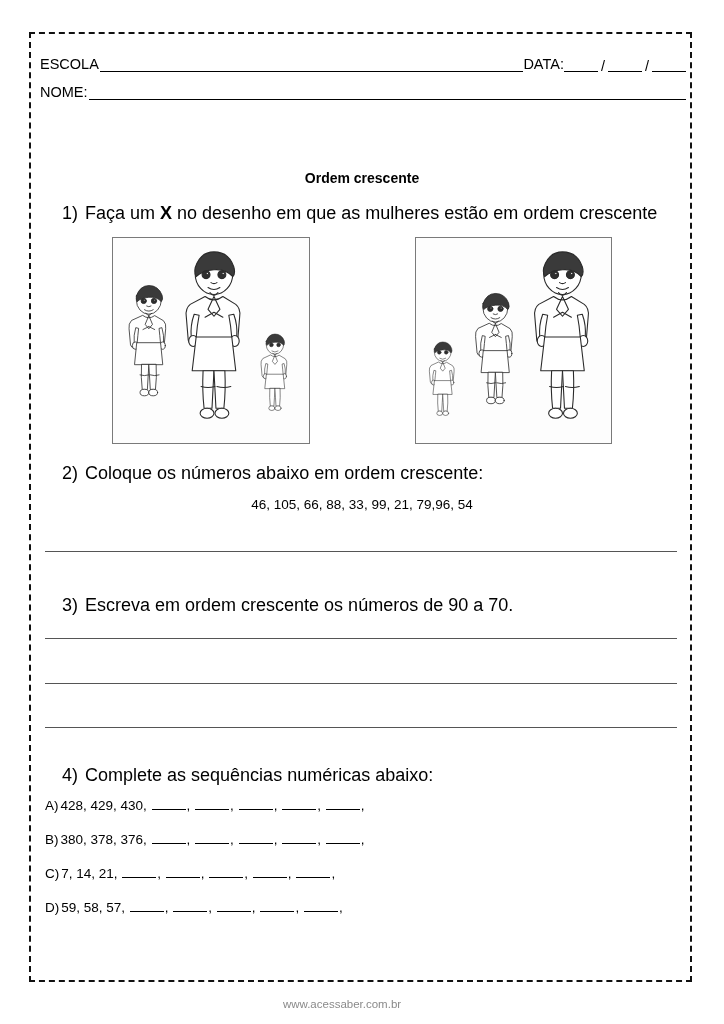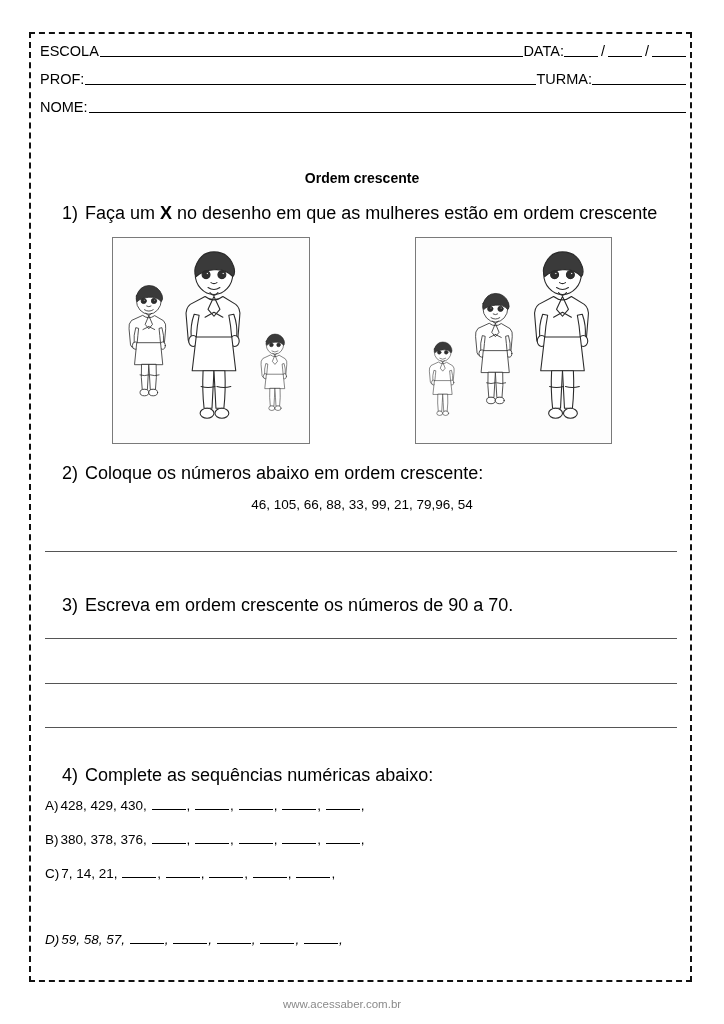--- a/index.html
+++ b/index.html
@@ -34,21 +34,21 @@
   }
   
   .header {
     position: absolute;
     left: 40px;
     top: 44px;
     width: 646px;
   }
   .hrow {
     display: flex;
-    align-items: flex-start;
+    align-items: flex-end;
     font-size: 14.5px;
     line-height: 15px;
     height: 28px;
     white-space: nowrap;
   }
   .hlabel { flex: none; }
   .hfill {
     flex: 1 1 auto;
     border-bottom: 1px solid #000;
     height: 12px;
@@ -126,21 +126,21 @@
   
   .seq {
     position: absolute;
     left: 45px;
     font-size: 13.5px;
     white-space: nowrap;
   }
   #seq-a { top: 798px; }
   #seq-b { top: 832px; }
   #seq-c { top: 866px; text-align: right; }
-  #seq-d { top: 932px; font-style: italic; }
+  #seq-d { top: 900px; }
   .seq .blank {
     display: inline-block;
     width: 34px;
     border-bottom: 1px solid #000;
     height: 11px;
     margin: 0 1px;
     vertical-align: baseline;
   }
   .seq .lead { margin-right: 2px; }
   
@@ -169,26 +169,20 @@
       <span class="hlabel">DATA:</span>
       <span class="date-group">
         <span class="date-blank"></span>
         <span class="date-sep">/</span>
         <span class="date-blank"></span>
         <span class="date-sep">/</span>
         <span class="date-blank"></span>
       </span>
     </div>
 
-    <div class="hrow">
-      <span class="hlabel">PROF:</span>
-      <span class="hfill"></span>
-      <span class="hlabel">TURMA:</span>
-      <span class="turma-blank"></span>
-    </div>
 
     <div class="hrow">
       <span class="hlabel">NOME:</span>
       <span class="hfill"></span>
     </div>
 
   </div>
 
   <div class="title">Ordem crescente</div>
 

